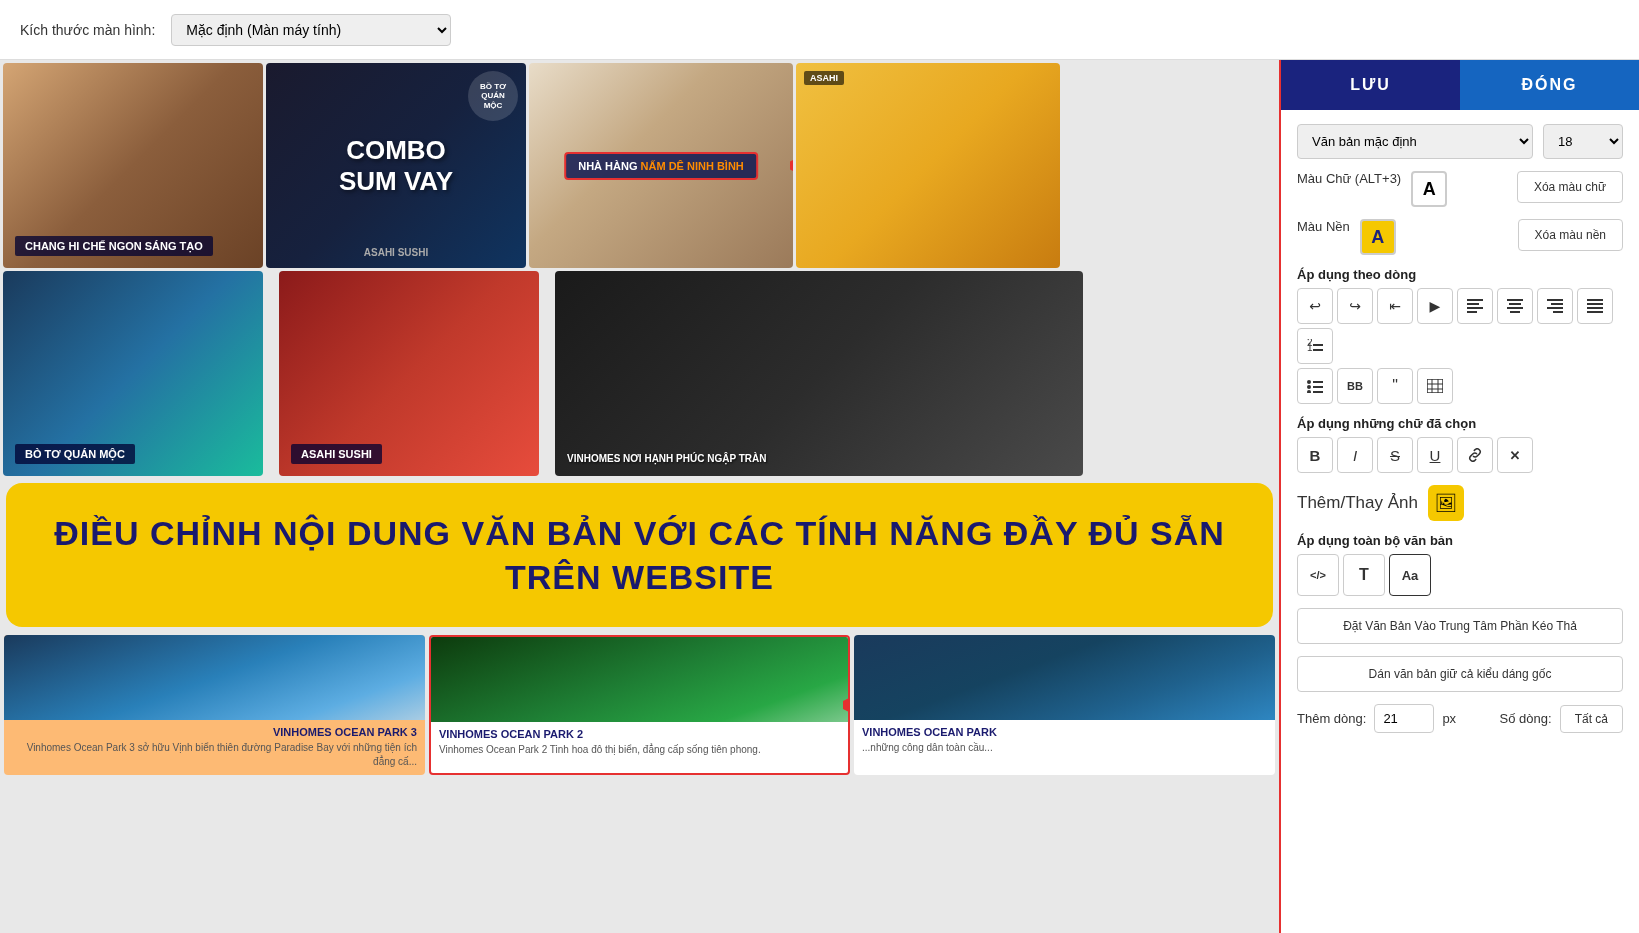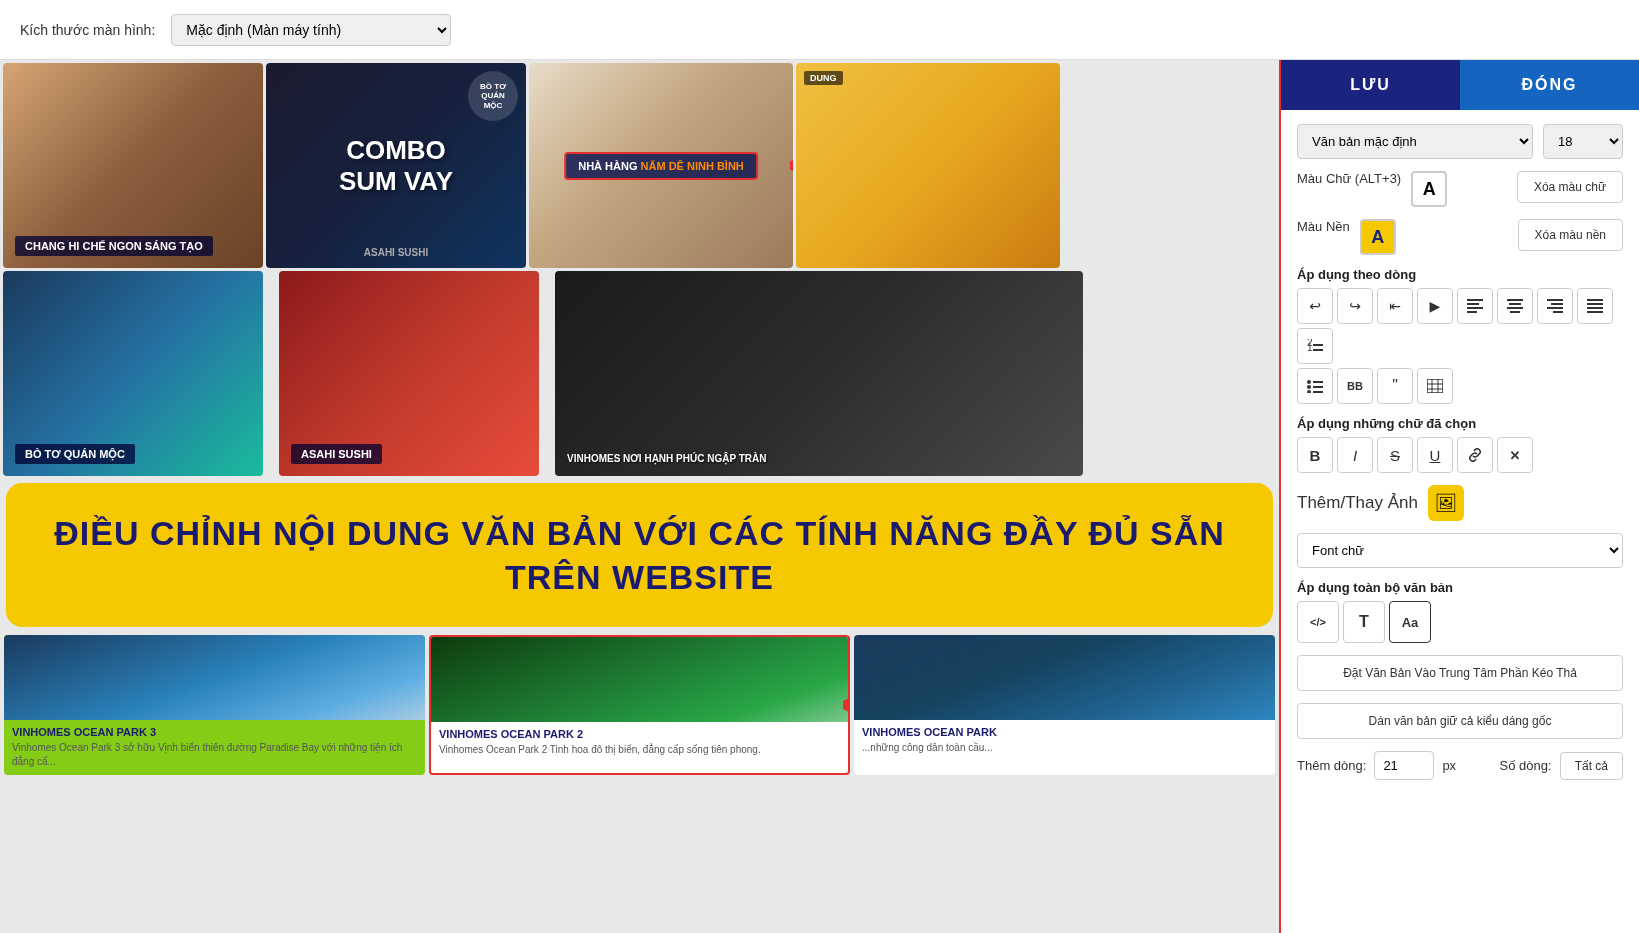--- a/index.html
+++ b/index.html
@@ -420,21 +420,21 @@
                 <polygon points="0,0 8,4 0,8" fill="#e63030"></polygon>
               </marker>
             </defs>
             <line x1="70" y1="17" x2="8" y2="17" stroke="#e63030" stroke-width="4" marker-end="url(#arr1)"></line>
           </svg>
 
         </div>
 
         <div class="grid-cell">
           <div class="cell-bg bg-yellow-building"></div>
-          <div style="position:absolute;top:8px;left:8px;background:rgba(0,0,0,0.6);color:#fff;font-size:9px;font-weight:bold;padding:2px 6px;border-radius:2px;">DUNG</div>
+          <div style="position:absolute;top:8px;left:8px;background:rgba(0,0,0,0.6);color:#fff;font-size:9px;font-weight:bold;padding:2px 6px;border-radius:2px;">ASAHI</div>
         </div>
       </div>
 
       <div class="row2-grid">
 
         <div class="grid-cell">
           <div class="cell-bg bg-seafood"></div>
           <div class="grid-overlay-text">BÒ TƠ QUÁN MỘC</div>
         </div>
 
@@ -448,21 +448,21 @@
           <div class="vinhomes-overlay">VINHOMES NƠI HẠNH PHÚC NGẬP TRÀN</div>
         </div>
       </div>
 
       <div style="position:relative;margin:4px 6px;background:#f5c800;border-radius:16px;padding:28px 40px;text-align:center;">
         <div style="font-size:34px;font-weight:900;color:#1a1a6e;text-transform:uppercase;line-height:1.3;letter-spacing:1px;">ĐIỀU CHỈNH NỘI DUNG VĂN BẢN VỚI CÁC TÍNH NĂNG ĐẦY ĐỦ SẴN TRÊN WEBSITE</div>
       </div>
 
       <div style="display:grid;grid-template-columns:1fr 1fr 1fr;gap:4px;padding:4px;margin-top:2px;">
 
-        <div style="background:#84cc16;border-radius:4px;overflow:hidden;">
+        <div style="background:#fdba74;border-radius:4px;overflow:hidden;text-align:right;">
           <div style="width:100%;height:85px;" class="bg-aerial-blue"></div>
           <div style="padding:6px 8px;">
             <div style="font-size:11px;font-weight:bold;color:#1a1a6e;text-transform:uppercase;margin-bottom:3px;">VINHOMES OCEAN PARK 3</div>
             <div style="font-size:10px;color:#555;line-height:1.4;">Vinhomes Ocean Park 3 sở hữu Vịnh biển thiên đường Paradise Bay với những tiện ích đẳng cấ...</div>
           </div>
         </div>
 
         <div style="background:#fff;border-radius:4px;overflow:hidden;border:2px solid #e63030;position:relative;">
           <div style="width:100%;height:85px;" class="bg-aerial-green"></div>
           <div style="padding:6px 8px;">
@@ -617,28 +617,20 @@
           </button>
           <button class="format-btn" style="font-size:13px;">✕</button>
         </div>
       </div>
 
       <div class="add-image-row">
         <span class="add-image-label">Thêm/Thay Ảnh</span>
         <div class="add-image-icon">🖼</div>
       </div>
 
-      <div>
-        <select class="font-dropdown">
-          <option>Font chữ</option>
-          <option>Arial</option>
-          <option>Roboto</option>
-          <option>Times New Roman</option>
-        </select>
-      </div>
 
       <div>
         <div class="section-title">Áp dụng toàn bộ văn bản</div>
         <div class="apply-all-row">
           <button class="apply-all-btn" style="font-size:11px;font-weight:bold;">&lt;/&gt;</button>
           <button class="apply-all-btn" style="font-size:16px;font-weight:bold;">T</button>
           <button class="apply-all-btn" style="font-size:13px;border:1px solid #333;">Aa</button>
         </div>
       </div>
 

